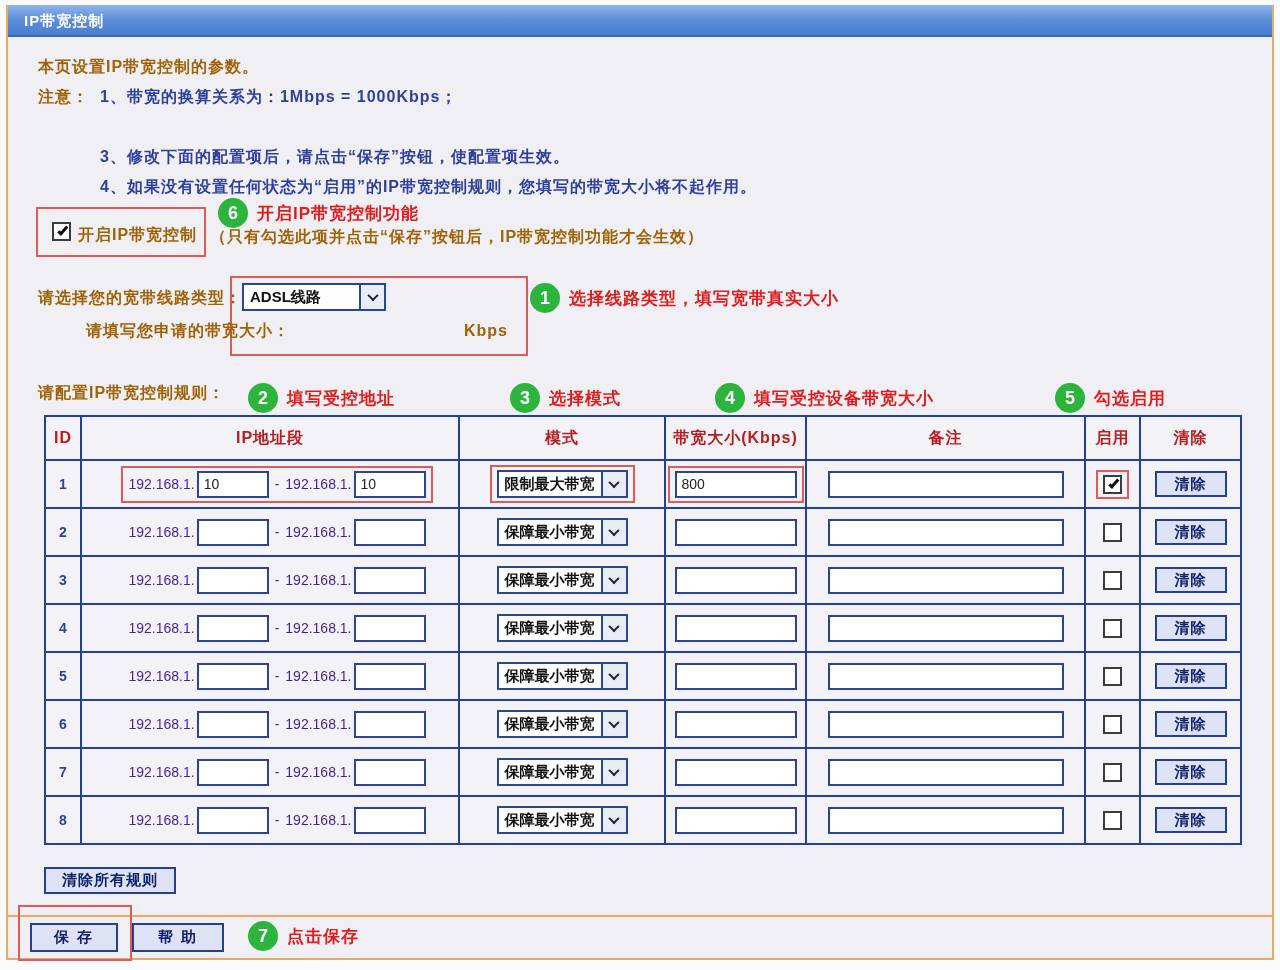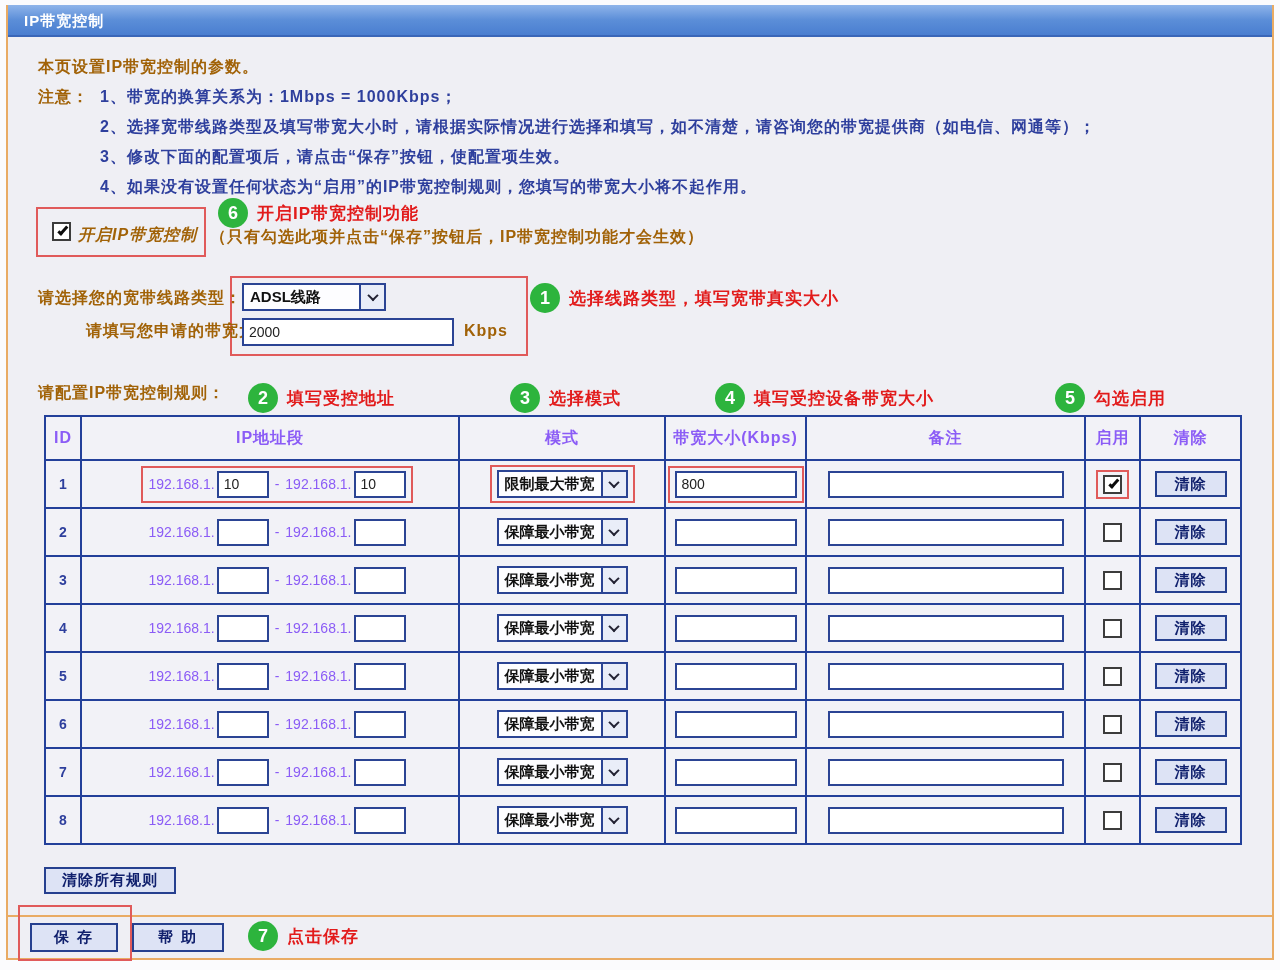--- a/index.html
+++ b/index.html
@@ -53,21 +53,21 @@
     letter-spacing:2px; }
 
   
   #intro { left:30px; top:18px; }
   #note-label { left:30px; top:48px; }
   .note-line { position:absolute; left:92px; color:#2e3f9d; font-weight:bold;
     font-size:16px; letter-spacing:1px; white-space:nowrap; }
 
   #enable-box { left:28px; top:168px; width:170px; height:50px; }
   #enable-checkbox { position:absolute; left:44px; top:183px; }
-  #enable-label { left:70px; top:186px;font-style:italic; }
+  #enable-label { left:70px; top:186px; }
   #enable-note { left:202px; top:188px; }
 
   #linetype-box { left:222px; top:237px; width:298px; height:80px; }
   #linetype-label { left:30px; top:249px; }
   #linetype-select { position:absolute; left:234px; top:244px; width:144px; }
   #linetype-select .sel-text { flex:1; }
   #bw-label { left:30px; top:282px;margin-left:48px; }
   #bw-input { position:absolute; left:234px; top:279px; width:212px; height:28px; }
   #bw-unit { left:456px; top:283px; }
 
@@ -78,26 +78,26 @@
   #ann-3 { left:502px; top:344px; }
   #ann-4 { left:707px; top:344px; }
   #ann-5 { left:1047px; top:344px; }
   #ann-6 { left:210px; top:159px; }
   #ann-7 { left:240px; top:882px; }
 
   
   table.rules { position:absolute; left:36px; top:376px; width:1196px;
     border-collapse:collapse; table-layout:fixed; background:#f2f2f7; }
   table.rules th, table.rules td { border:2px solid #23409a; text-align:center; }
-  table.rules th { height:44px; color:#8b5cf6; font-weight:bold; font-size:16px; letter-spacing:1px; }
+  table.rules th { height:44px; color:#b91c1c; font-weight:bold; font-size:16px; letter-spacing:1px; }
   table.rules td { height:48px; }
   td.c-ip { text-align:left; padding-left:14px; }
-  .navy { color:#8b5cf6; font-size:14px; white-space:nowrap; }
+  .navy { color:#4c1d95; font-size:14px; white-space:nowrap; }
   .sep { padding:0 6px; }
-  .ipt.ip { width:52px; margin-left:2px; }
+  .ipt.ip { width:72px; margin-left:2px; }
   .ipt.bw { width:122px; }
   .ipt.remark { width:236px; }
   td .id-num { color:#2e3f9d; font-size:14px; font-weight:bold; }
   .btn.clear { width:72px; height:26px; letter-spacing:1px; }
 
   #clear-all { position:absolute; left:36px; top:828px; height:27px; padding:0 16px; letter-spacing:1px; }
   #divider { position:absolute; left:0; right:0; top:876px; height:2px; background:#e9ab64; }
   #save-box { left:10px; top:866px; width:114px; height:56px; }
   #save-btn { position:absolute; left:22px; top:884px; width:88px; height:29px; }
   #help-btn { position:absolute; left:124px; top:884px; width:92px; height:29px; }
@@ -106,41 +106,39 @@
 <body>
 
 <div class="page">
   <div class="panel">
     <div class="titlebar">IP带宽控制</div>
     <div class="content">
 
       <div class="navytext" id="intro">本页设置IP带宽控制的参数。</div>
       <div class="navytext" id="note-label">注意：</div>
       <div class="note-line" style="top:48px">1、带宽的换算关系为：1Mbps = 1000Kbps；</div>
-      <div class="note-line" style="top:78px">2、选择宽带线路类型及填写带宽大小时，请根据实际情况进行选择和填写，如不清楚，请咨询您的带宽提供商（如电信、网通等）；</div>
       <div class="note-line" style="top:108px">3、修改下面的配置项后，请点击“保存”按钮，使配置项生效。</div>
       <div class="note-line" style="top:138px">4、如果没有设置任何状态为“启用”的IP带宽控制规则，您填写的带宽大小将不起作用。</div>
 
       <div class="redbox" id="enable-box"></div>
       <div class="checkbox checked" id="enable-checkbox">
           <i class="check"></i>
         </div>
       <div class="navytext" id="enable-label">开启IP带宽控制</div>
       <div class="navytext" id="enable-note">（只有勾选此项并点击“保存”按钮后，IP带宽控制功能才会生效）</div>
 
       <div class="redbox" id="linetype-box"></div>
       <div class="navytext" id="linetype-label">请选择您的宽带线路类型：</div>
       <div class="select" id="linetype-select">
         <span class="sel-text">ADSL线路</span>
         <span class="sel-arrow">
             <i></i>
           </span>
       </div>
       <div class="navytext" id="bw-label">请填写您申请的带宽大小：</div>
-      <input class="ipt" id="bw-input" value="2000" style="">
       <div class="navytext" id="bw-unit">Kbps</div>
 
       <div class="navytext" id="rules-label">请配置IP带宽控制规则：</div>
 
       <div class="ann" id="ann-1">
         <span class="badge">1</span>
         <span class="ann-text">选择线路类型，填写宽带真实大小</span>
       </div>
       <div class="ann" id="ann-2">
         <span class="badge">2</span>

